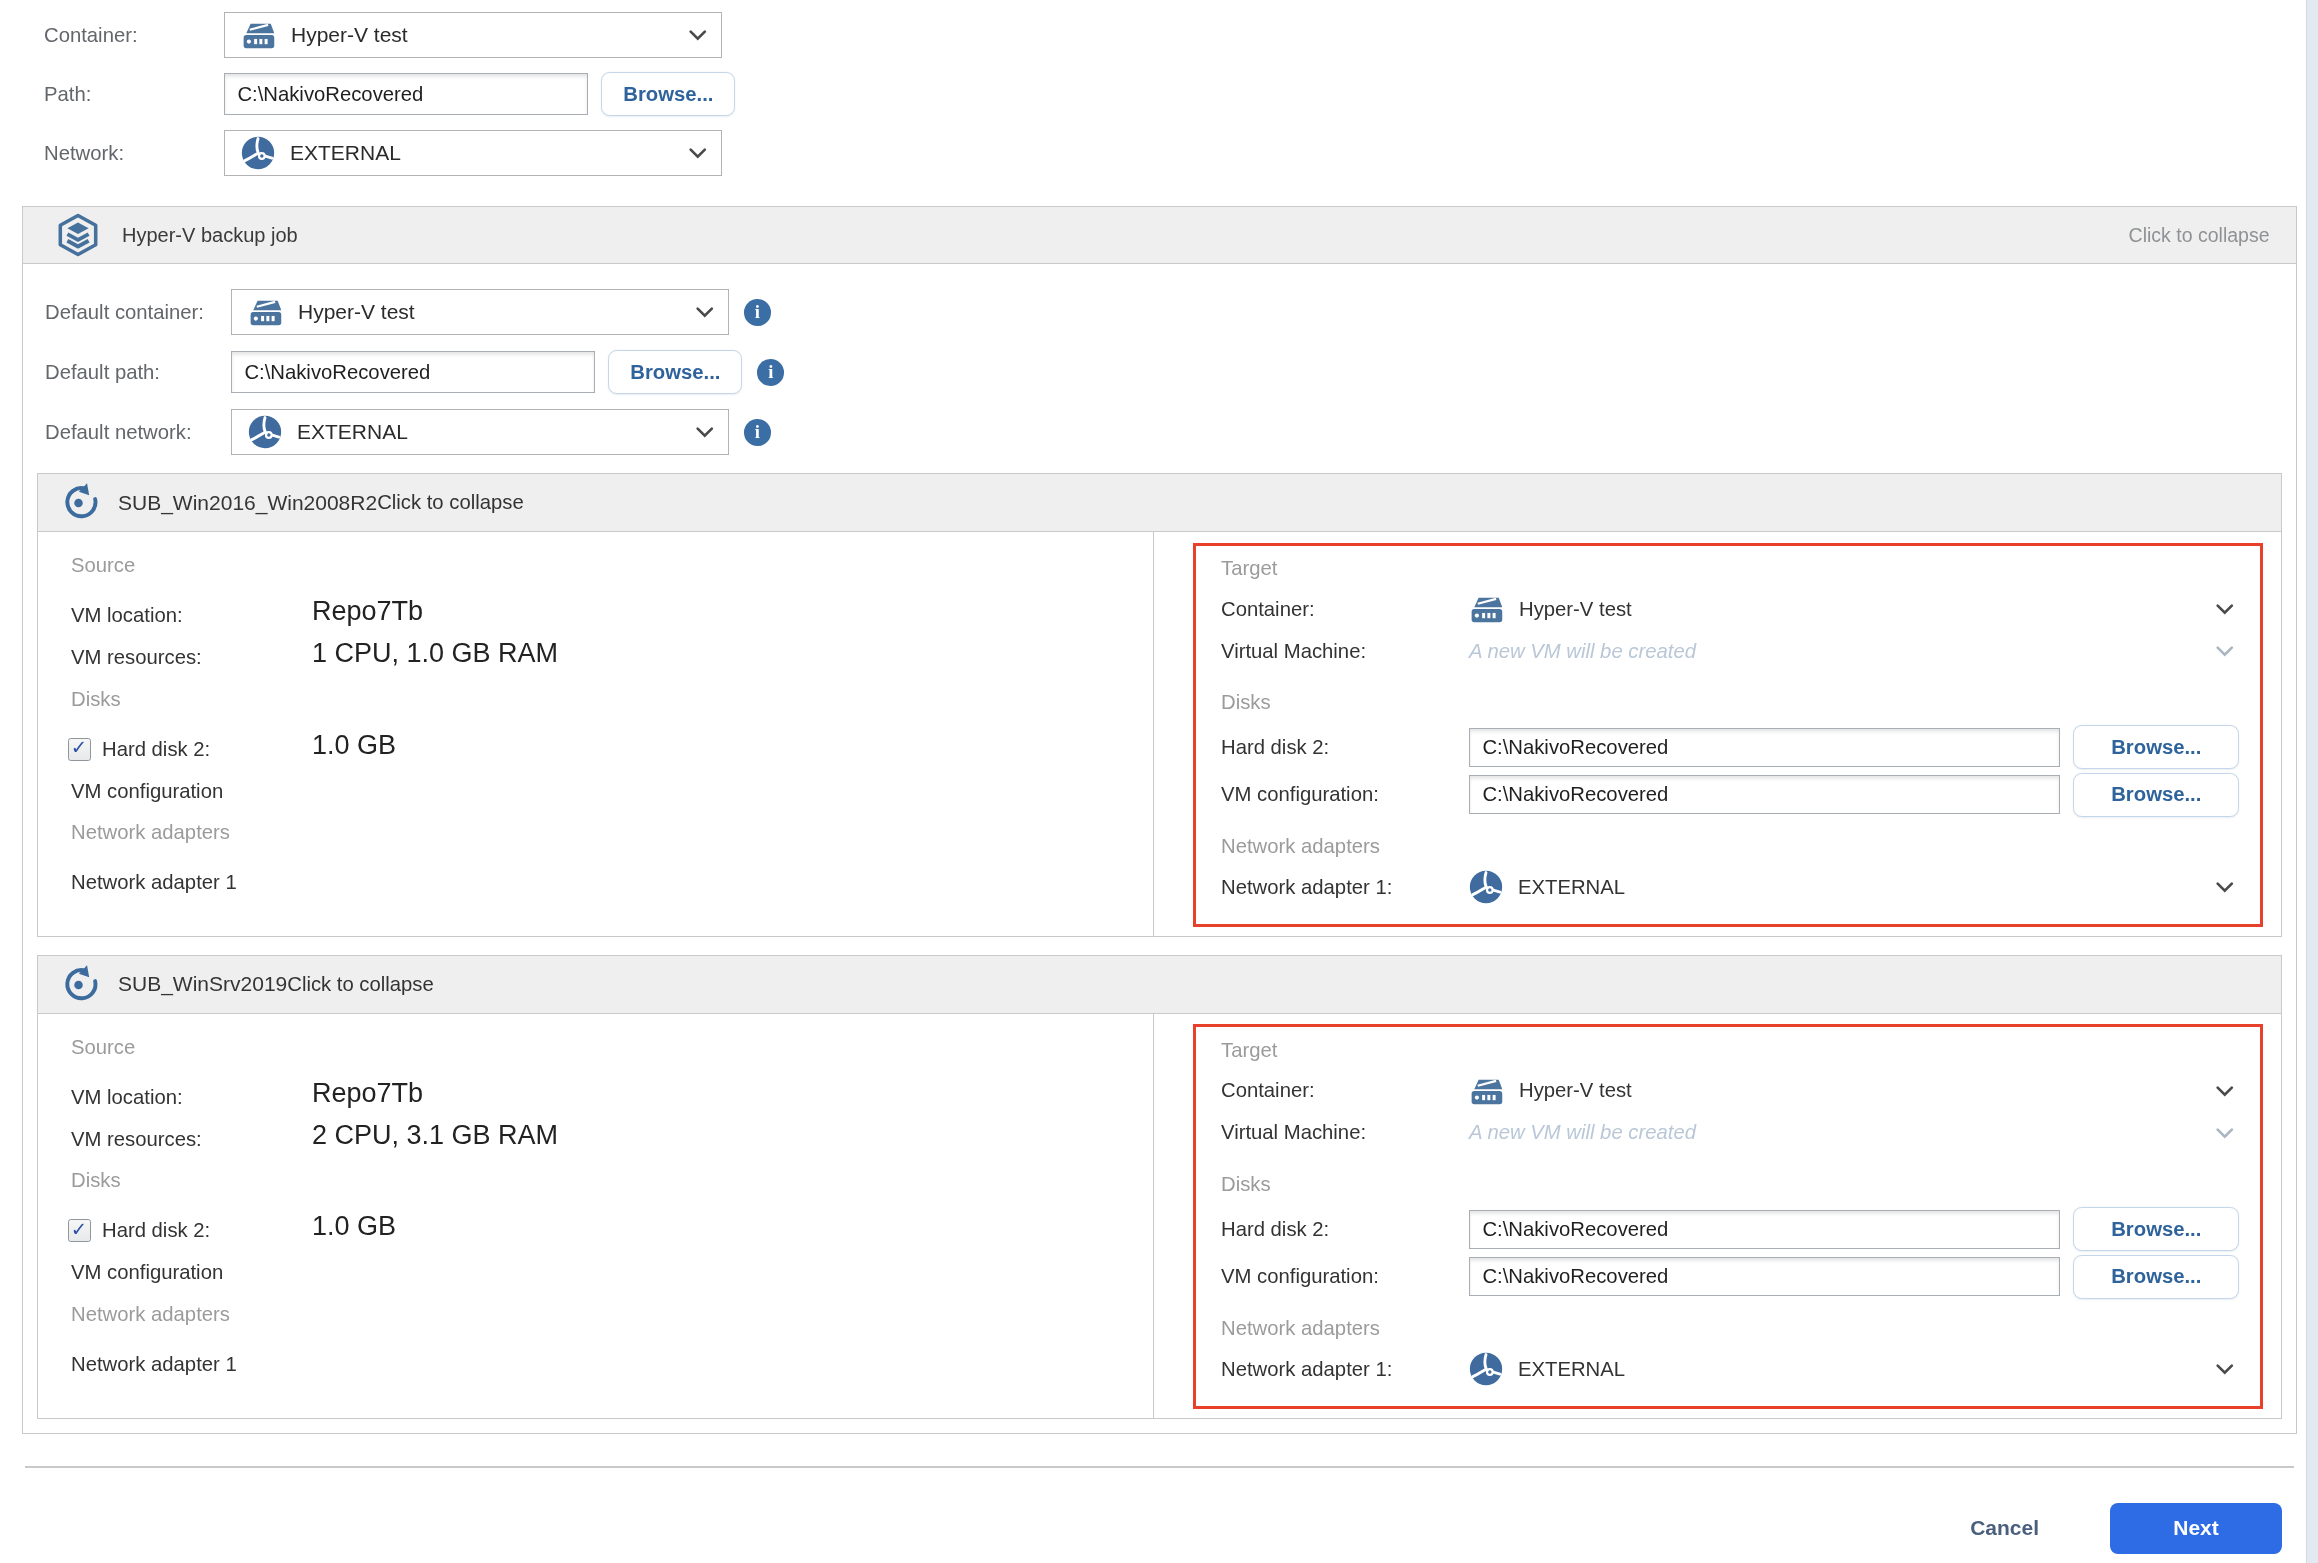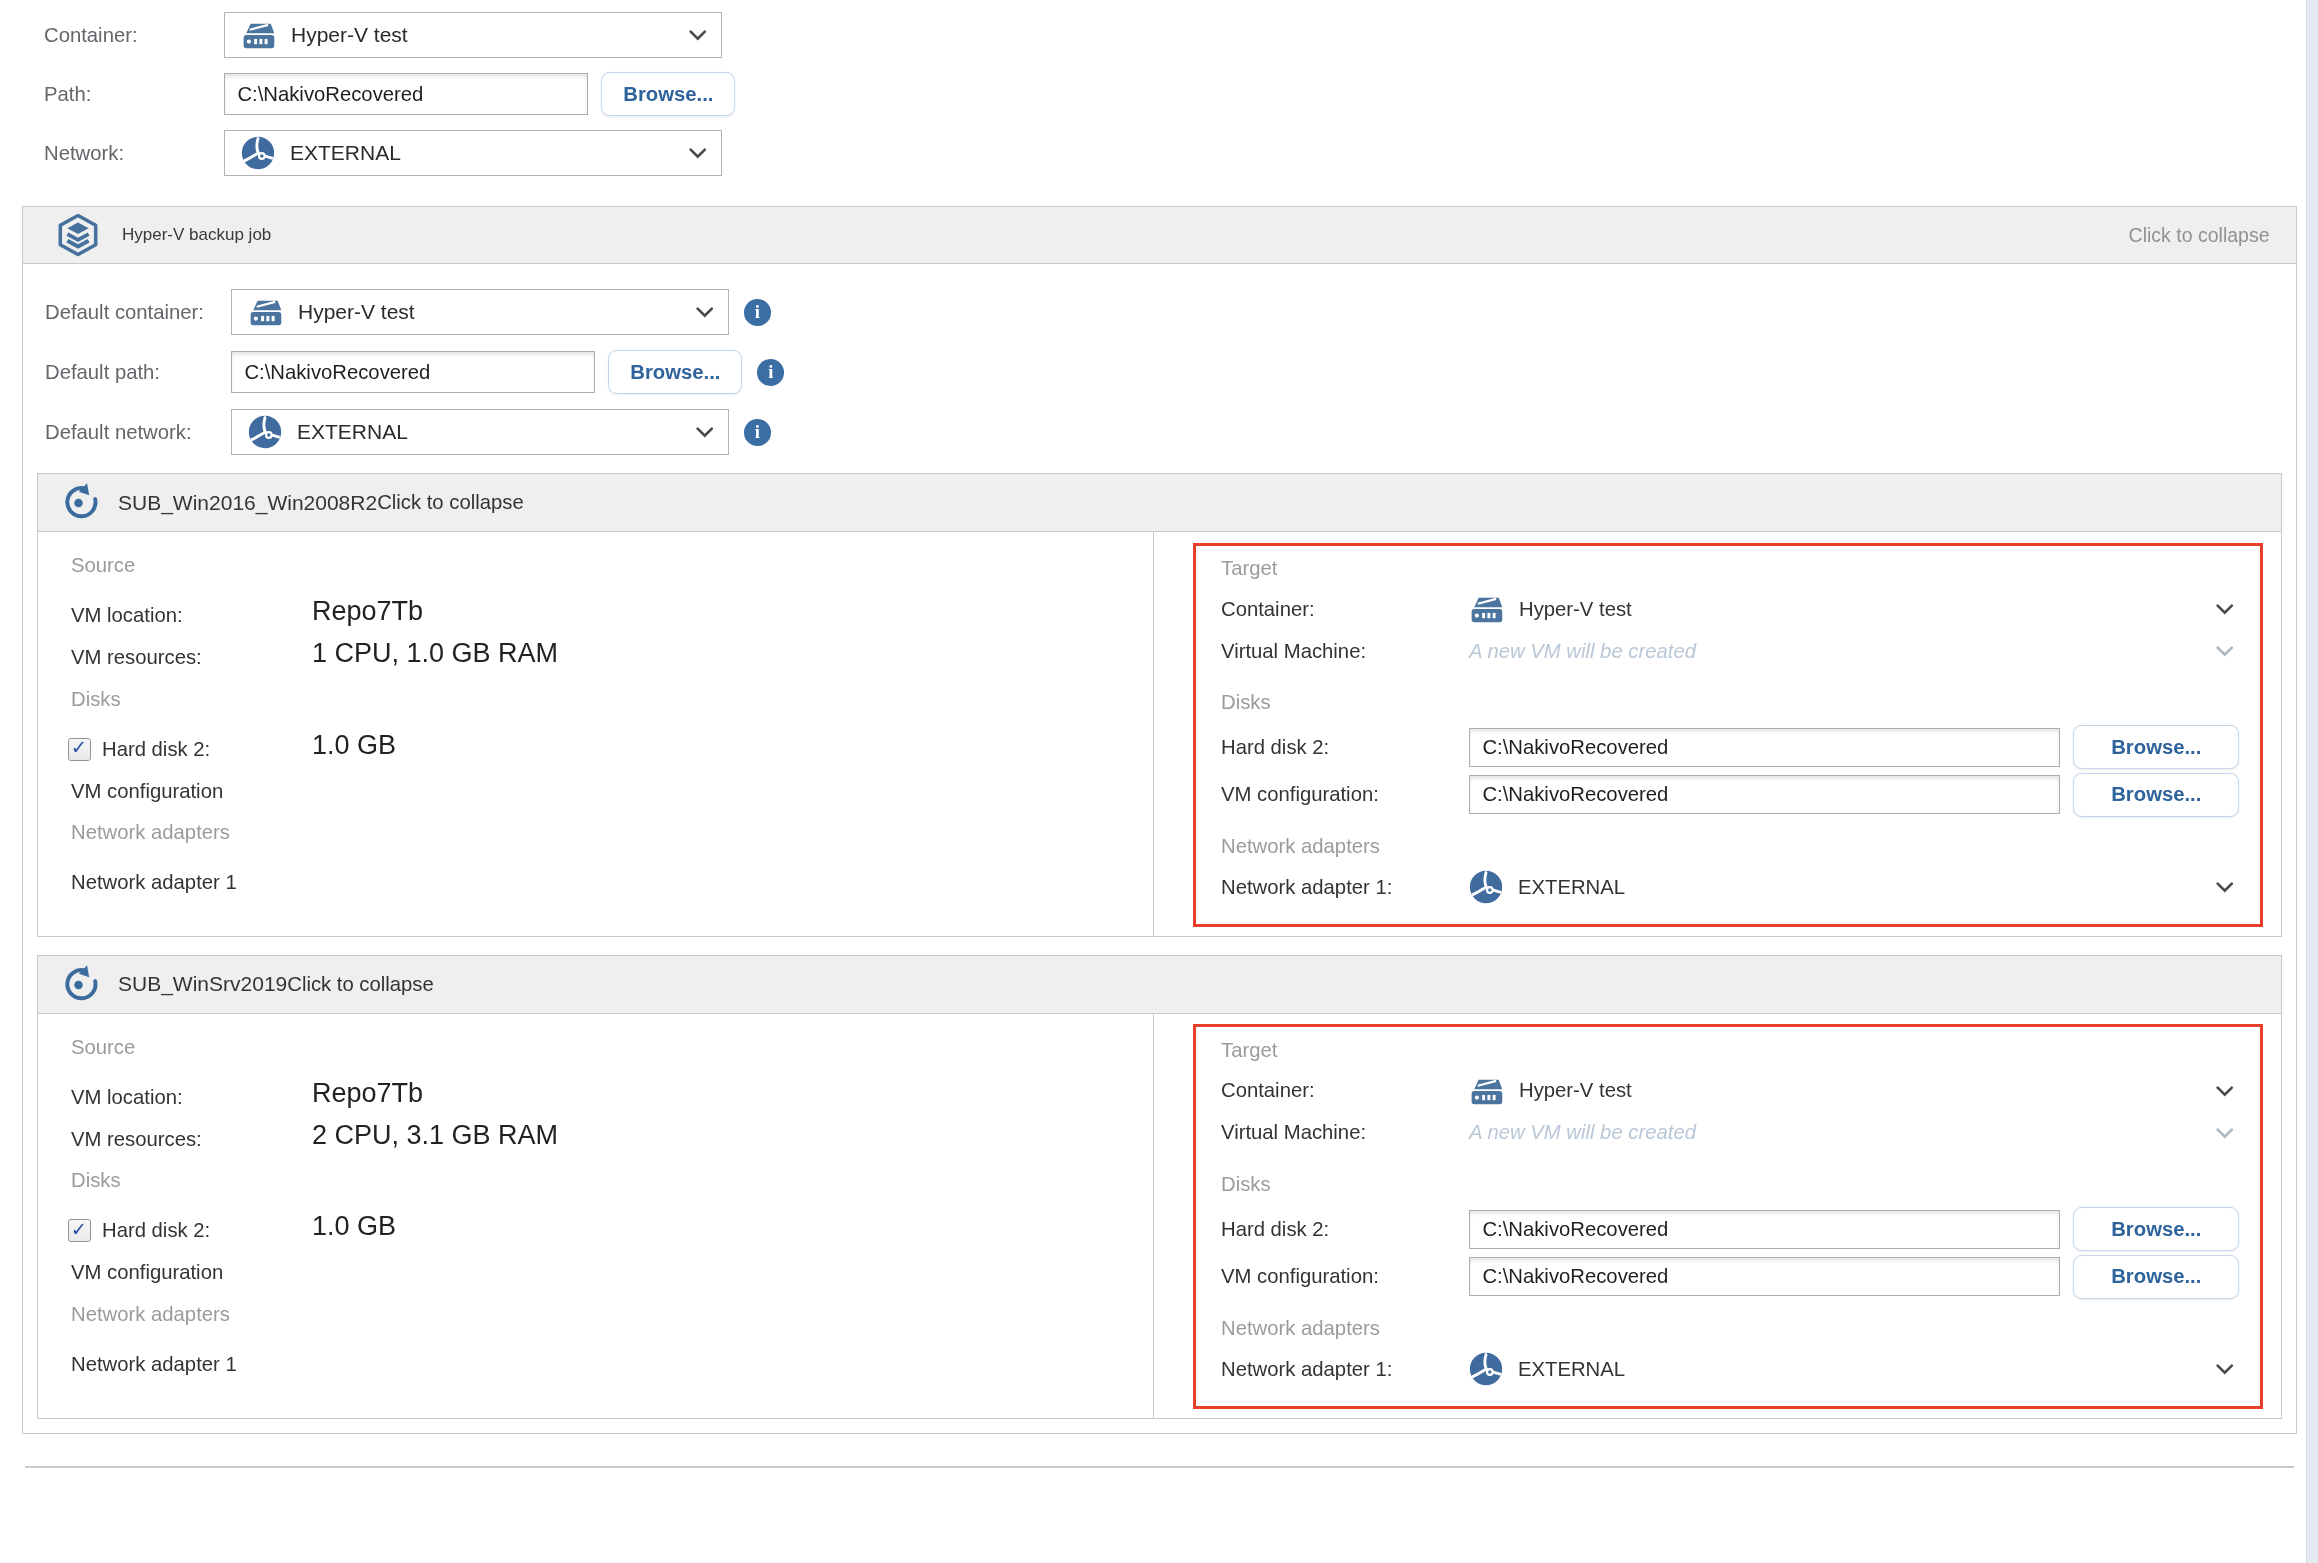--- a/index.html
+++ b/index.html
@@ -41,21 +41,21 @@
     font-size:18.6px; font-weight:bold; font-family:"Liberation Serif","DejaVu Serif",serif;
     cursor:pointer; flex-shrink:0;
   }
 
   
   .job-panel { border:0.9px solid #c9c9c9; margin-top:30px; background:#fff; }
   .panel-header {
     height:57px; background:#efefef; border-bottom:0.9px solid #c9c9c9;
     display:flex; align-items:center; padding:0 26.5px 0 32px; cursor:pointer;
   }
-  .panel-header .hdr-title { margin-left:21px; font-size:17px; color:#3a3a3a; }
+  .panel-header .hdr-title { margin-left:21px; font-size:20px; color:#3a3a3a; }
   .panel-header .collapse-hint { margin-left:auto; color:#8f9294; font-size:19.5px; }
 
   .job-body { padding-top:25px; }
   .defaults-form { padding-left:22px; }
   .defaults-form .form-label { width:186px; }
   .defaults-form .form-row { margin-bottom:15px; }
 
   .sub-panel { margin:17.7px 14px 14px 14px; border:0.9px solid #c9c9c9; }
   .sub-header { height:58px; background:#efefef; border-bottom:0.9px solid #c9c9c9;
     display:flex; align-items:center; padding:0 26.5px 0 19.5px; cursor:pointer; }
@@ -471,16 +471,20 @@
               </div>
             </div>
           </div>
         </div>
       </div>
 
     </div>
   </div>
 
   <div class="footer-divider"></div>
+  <div class="footer">
+    <span class="cancel-link">Cancel</span>
+    <button class="next-btn">Next</button>
+  </div>
 
   <div class="scrollbar-track"></div>
 </div>
 
 
 </body></html>

